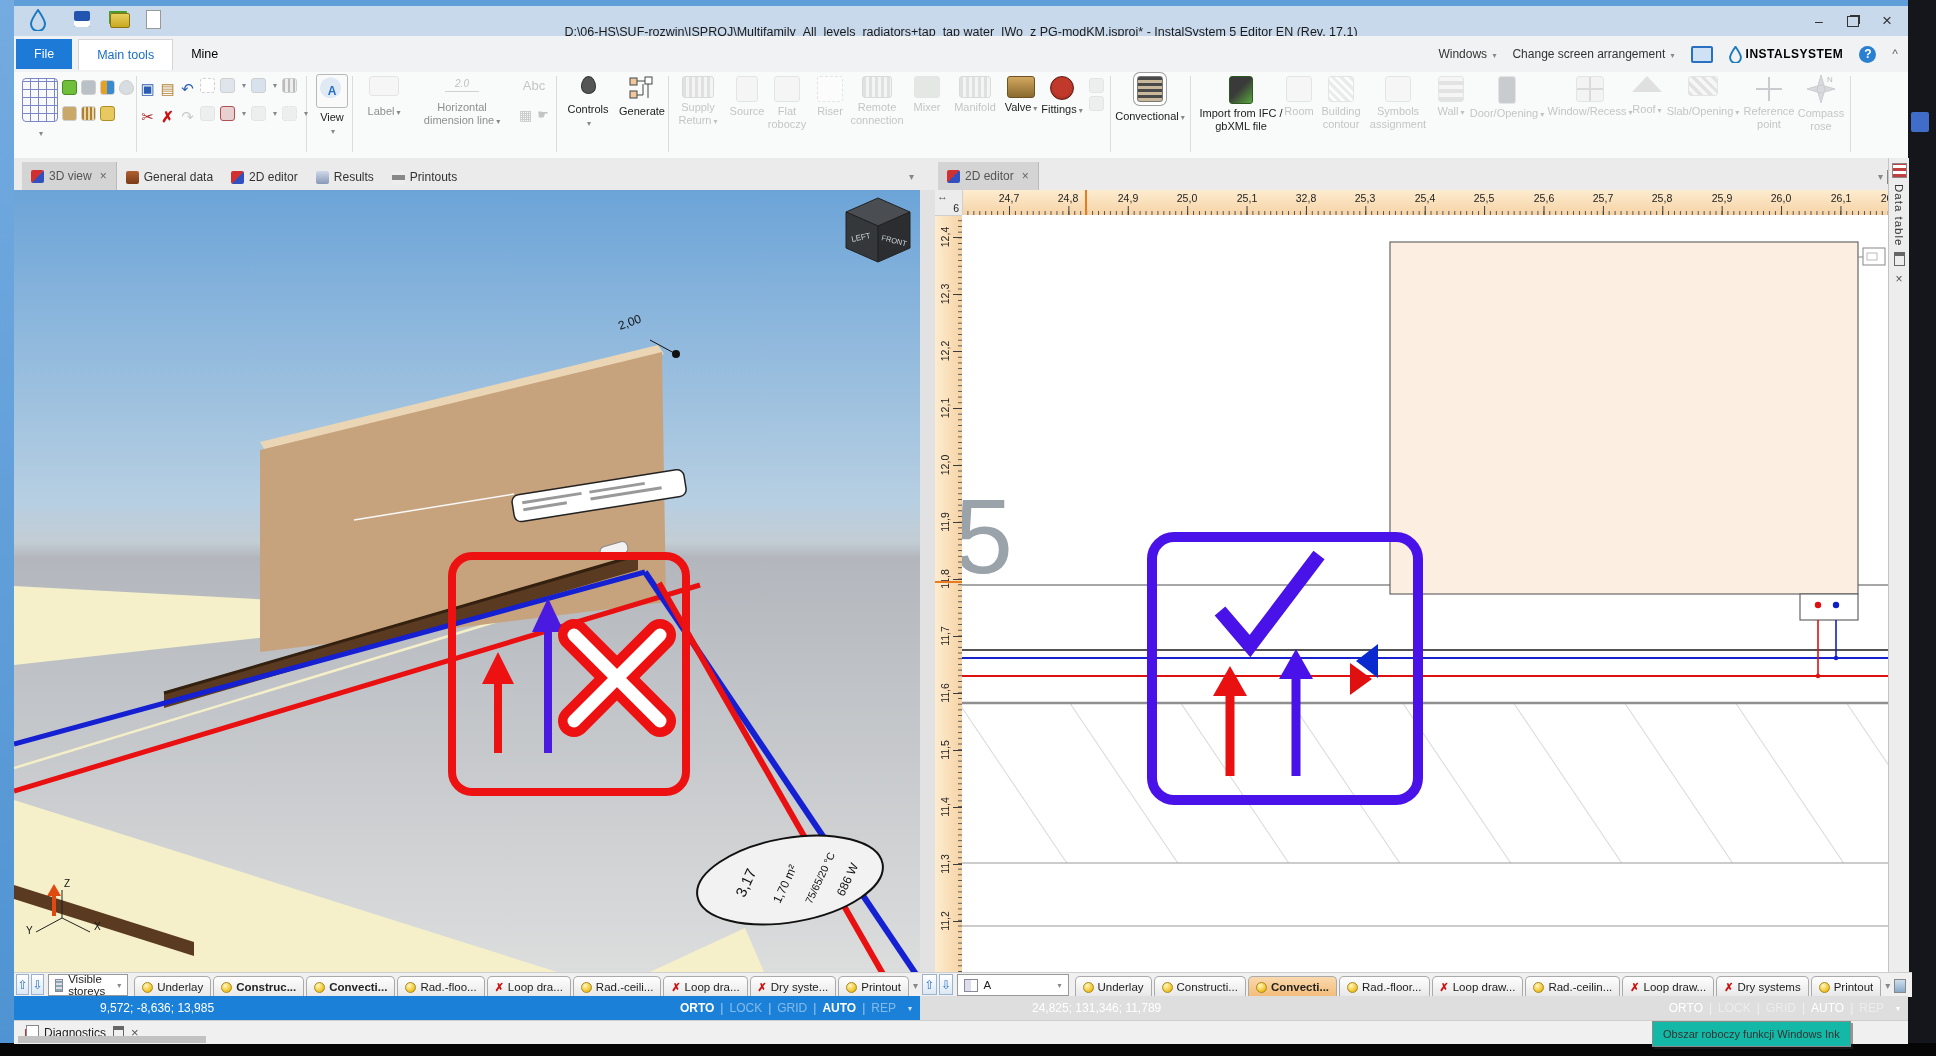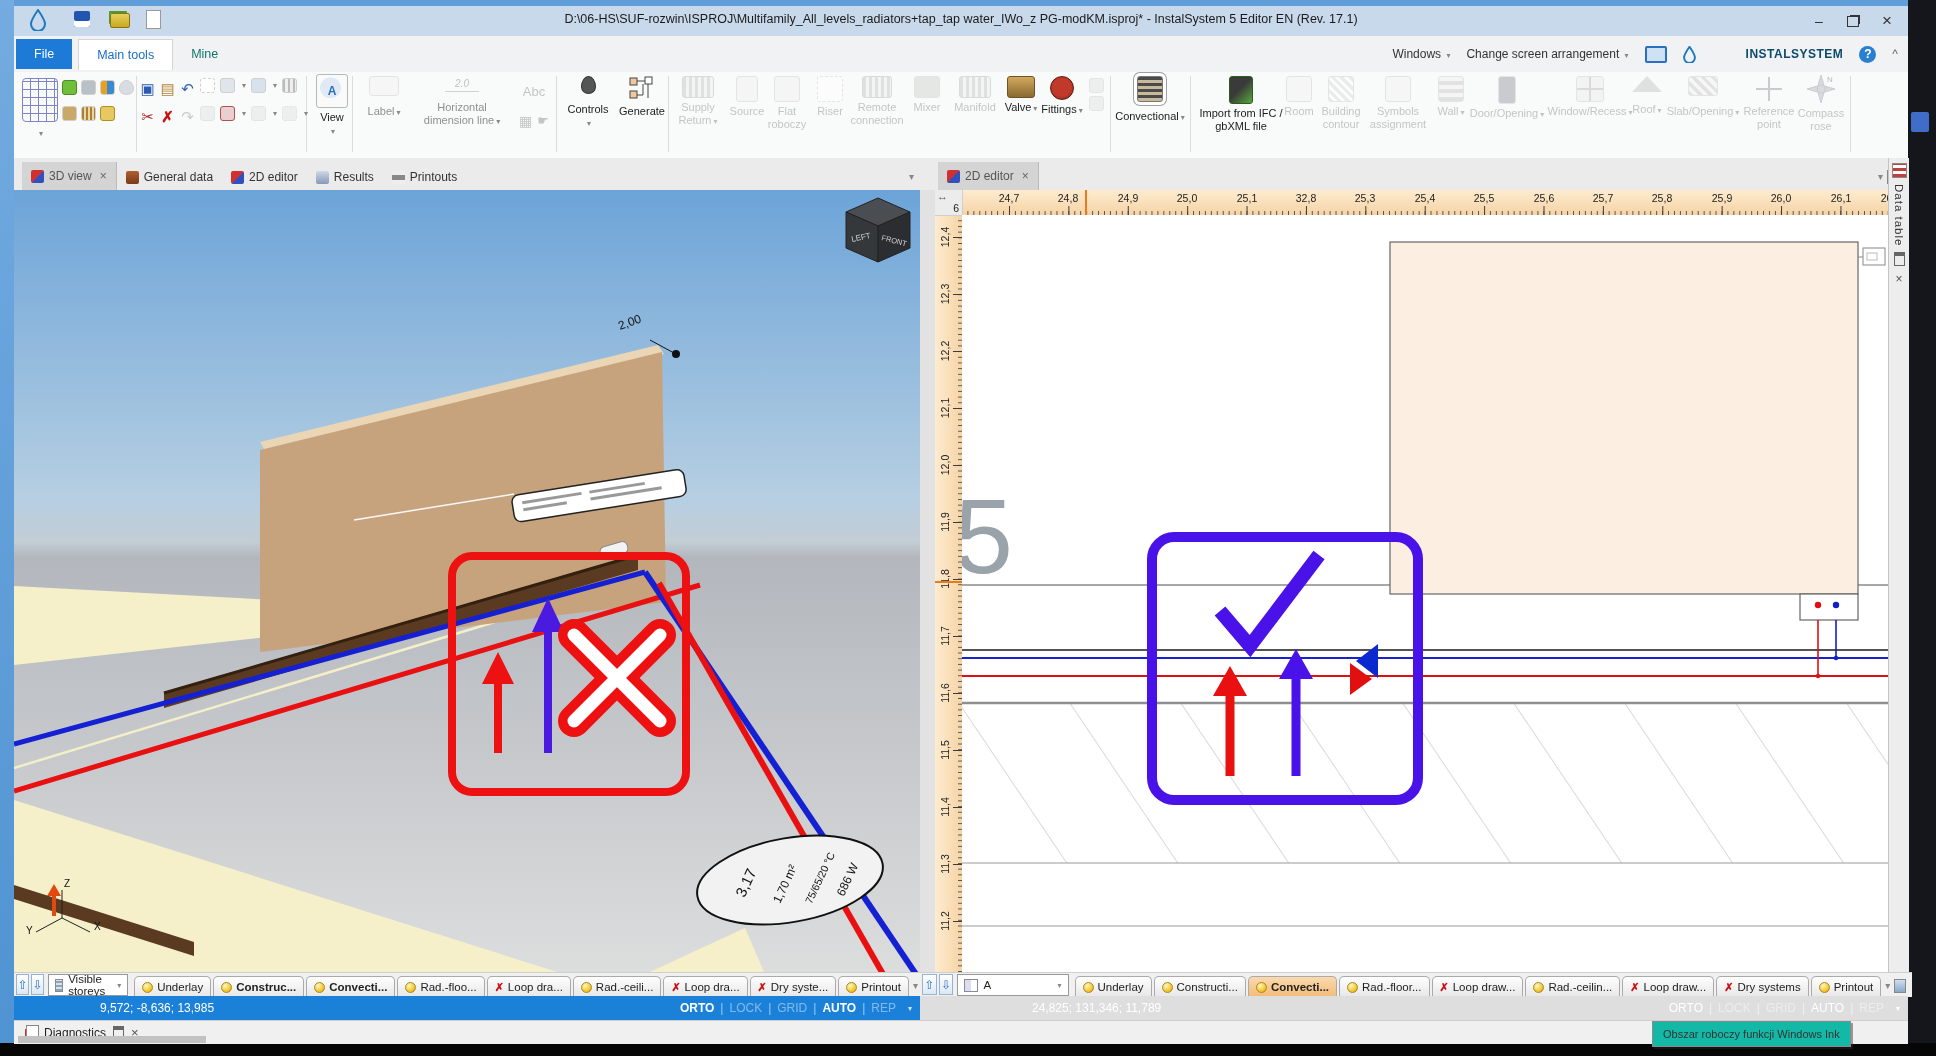--- a/index.html
+++ b/index.html
@@ -9,21 +9,21 @@
   .f{display:flex;align-items:center;}
   .col{display:flex;flex-direction:column;align-items:center;gap:3px;}
   
   #titlebar{background:#c9d9ec;}
   #title-text{font-size:12.5px;color:#1a1a1a;white-space:nowrap;}
   .winbtn{width:34px;height:26px;display:flex;align-items:center;justify-content:center;color:#333;font-size:14px;}
   #menubar{background:#f1f2f3;border-bottom:1px solid #e0e0e0;}
   .mtab{height:30px;display:flex;align-items:center;padding:0 18px;font-size:12.5px;}
   #mtab-file{background:#1d7ad6;color:#fff;}
   #mtab-main{background:#fff;border:1px solid #d5d5d5;border-bottom:none;color:#1b6ec6;}
-  #mtab-mine{color:#0f766e;}
+  #mtab-mine{color:#000000;}
   .mright{font-size:12px;color:#333;margin-left:16px;}
   
   #ribbon{background:#f9fafa;border-bottom:1px solid #d8d8d8;}
   .gdiv{position:absolute;top:76px;height:76px;width:1px;background:#dcdcdc;}
   .gl{position:absolute;top:146px;font-size:11px;color:#666;text-align:center;white-space:nowrap;}
   .rlbl{font-size:11px;color:#8f8f8f;text-align:center;line-height:1.18;}
   .rlbl.on{color:#1c1c1c;}
   .crt{font-size:8px;color:#888;margin-left:2px;}
   .ir{display:inline-block;width:24px;height:24px;border-radius:3px;background:#e3e3e3;border:1px solid #cfcfcf;box-sizing:border-box;}
   .irs{width:15px;height:15px;}
@@ -89,21 +89,21 @@
   <div class="a" style="left:0;top:1043px;width:1936px;height:13px;background:#060606;"></div>
 
   <div class="a" style="left:14px;top:0;width:1894px;height:6px;background:#5f9ed9;"></div>
   <div id="titlebar" class="a f" style="left:14px;top:6px;width:1894px;height:30px;">
     <svg class="a" style="left:16px;top:3px;" width="16" height="22" viewBox="0 0 16 22">
         <path d="M8 1 C8 1 1 11 1 15 a7 7 0 0 0 14 0 C15 11 8 1 8 1 Z" fill="none" stroke="#1a7ac0" stroke-width="2"></path>
       </svg>
     <span class="a" style="left:60px;top:5px;width:16px;height:16px;background:#2255b0;border-radius:2px;box-shadow:inset 0 -6px 0 #fff,inset 0 -8px 0 #2255b0;"></span>
     <span class="a" style="left:96px;top:7px;width:18px;height:13px;background:linear-gradient(#e8d060,#c8a820);border:1px solid #8a7410;border-radius:2px;box-shadow:-2px -3px 0 -1px #4a9a30;"></span>
     <span class="a" style="left:132px;top:4px;width:13px;height:17px;background:#fff;border:1px solid #999;"></span>
-    <div id="title-text" class="a" style="left:0;right:0;top:6px;text-align:center;">D:\06-HS\SUF-rozwin\ISPROJ\Multifamily_All_levels_radiators+tap_tap water_IWo_z PG-modKM.isproj* - InstalSystem 5 Editor EN (Rev. 17.1)</div>
+    <div id="title-text" class="a" style="left:0;right:0;top:19px;text-align:center;">D:\06-HS\SUF-rozwin\ISPROJ\Multifamily_All_levels_radiators+tap_tap water_IWo_z PG-modKM.isproj* - InstalSystem 5 Editor EN (Rev. 17.1)</div>
     <div class="a f" style="right:4px;top:2px;">
       <div class="winbtn">
           <span>–</span>
         </div>
       <div class="winbtn">
           <span style="width:10px;height:9px;border:1px solid #333;box-shadow:2px -2px 0 -1px #333;display:inline-block;"></span>
         </div>
       <div class="winbtn" style="font-size:17px;">
           <span>×</span>
         </div>
@@ -121,21 +121,21 @@
         <span>Mine</span>
       </div>
     <div style="flex:1;"></div>
     <span class="mright"><span>Windows</span> <span class="crt">▾</span></span>
     <span class="mright"><span>Change screen arrangement</span> <span class="crt">▾</span></span>
     <span class="mright" style="width:18px;height:13px;border:2px solid #2a6fc0;border-radius:2px;display:inline-block;background:#cfe2f5;"></span>
     <span class="mright f" style="gap:4px;">
       <svg width="13" height="17" viewBox="0 0 16 22">
           <path d="M8 1 C8 1 1 11 1 15 a7 7 0 0 0 14 0 C15 11 8 1 8 1 Z" fill="none" stroke="#1a7ac0" stroke-width="2.5"></path>
         </svg>
-      <b style="color:#0c4a6e;letter-spacing:.5px;margin-left:46px;">INSTALSYSTEM</b>
+      <b style="color:#000000;letter-spacing:.5px;">INSTALSYSTEM</b>
     </span>
     <span class="mright" style="width:17px;height:17px;border-radius:50%;background:#2a7fd0;color:#fff;display:inline-flex;align-items:center;justify-content:center;font-weight:bold;">
         <span>?</span>
       </span>
     <span class="mright" style="color:#666;margin-right:10px;"><span>^</span></span>
   </div>
 
   <div id="ribbon" class="a" style="left:14px;top:72px;width:1894px;height:88px;">
 
     <div class="gdiv" style="left:122px;top:4px;"></div>
@@ -193,21 +193,21 @@
     </div>
 
     <div class="a col" style="left:344px;top:4px;width:52px;">
       <span class="ir dis" style="width:30px;height:20px;background:#f4f4f4;"></span>
       <div class="rlbl" style="margin-top:6px;"><span>Label</span><span class="crt">▾</span></div>
     </div>
     <div class="a col" style="left:400px;top:4px;width:96px;">
       <span class="dis" style="font-size:10px;font-style:italic;color:#888;border-bottom:1px solid #aaa;padding:2px 10px;">2.0</span>
       <div class="rlbl" style="margin-top:6px;"><span>Horizontal dimension line</span><span class="crt">▾</span></div>
     </div>
-    <div class="a col" style="left:498px;top:12px;width:44px;">
+    <div class="a col" style="left:498px;top:6px;width:44px;">
       <span class="dis" style="color:#8f8f8f;font-size:13px;">Abc</span>
       <div class="f" style="gap:5px;margin-top:8px;">
         <span class="dis ig" style="font-size:14px;color:#8f8f8f;">▦</span>
         <span class="dis ig" style="font-size:13px;color:#8f8f8f;">☛</span>
       </div>
     </div>
     <div class="gl" style="left:344px;width:198px;">Labels and graphics</div>
 
     <div class="a col" style="left:548px;top:4px;width:52px;">
       <span class="i-pin" style="display:inline-block;"></span>

